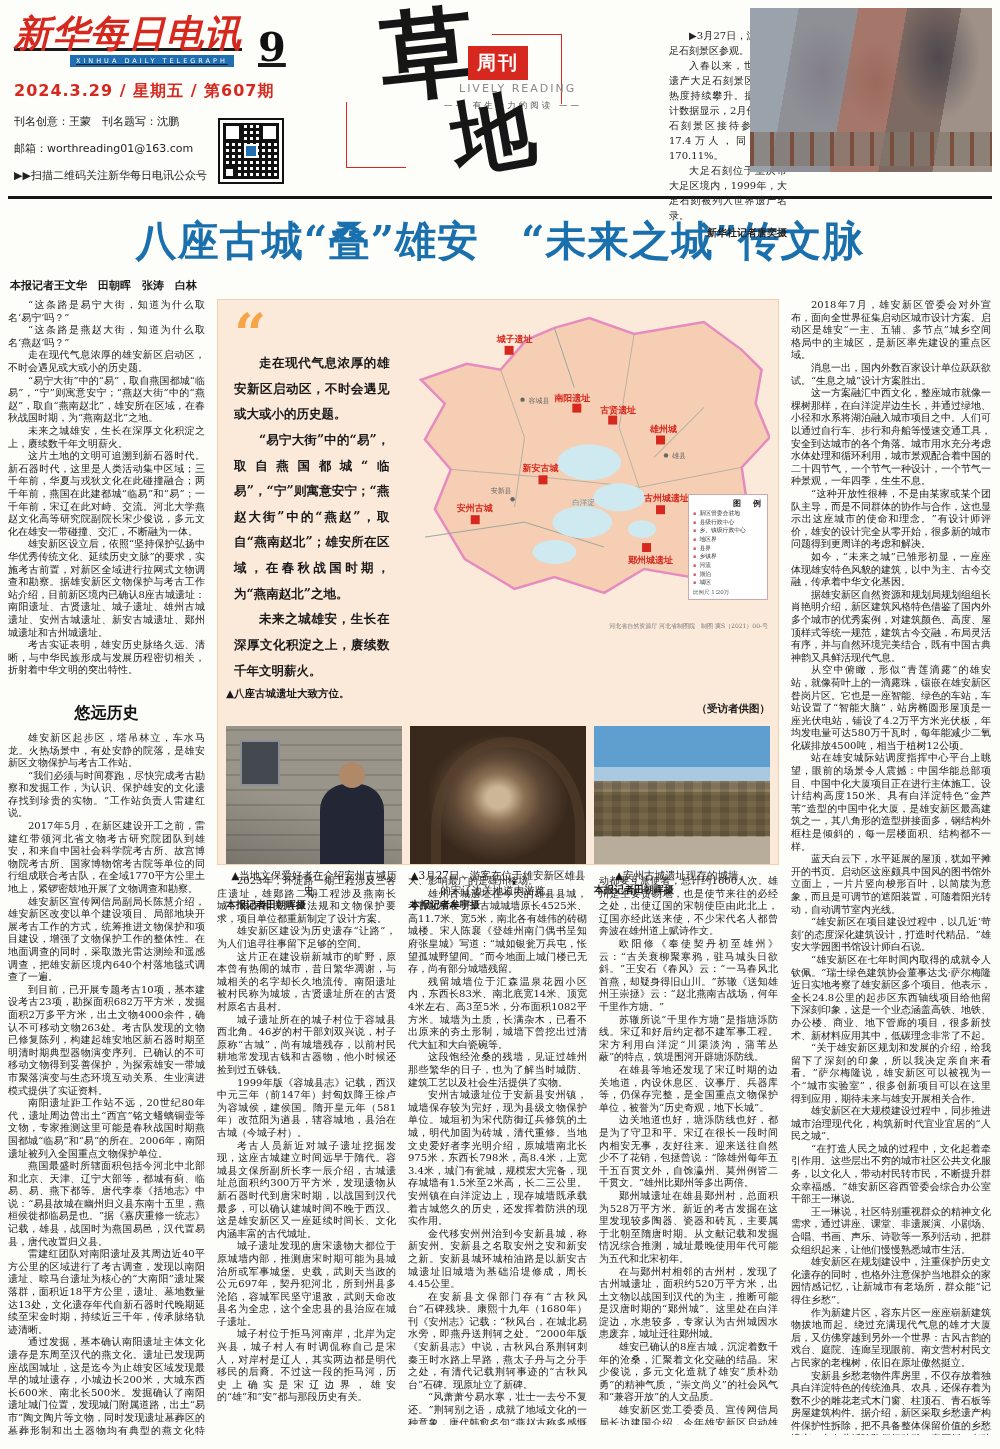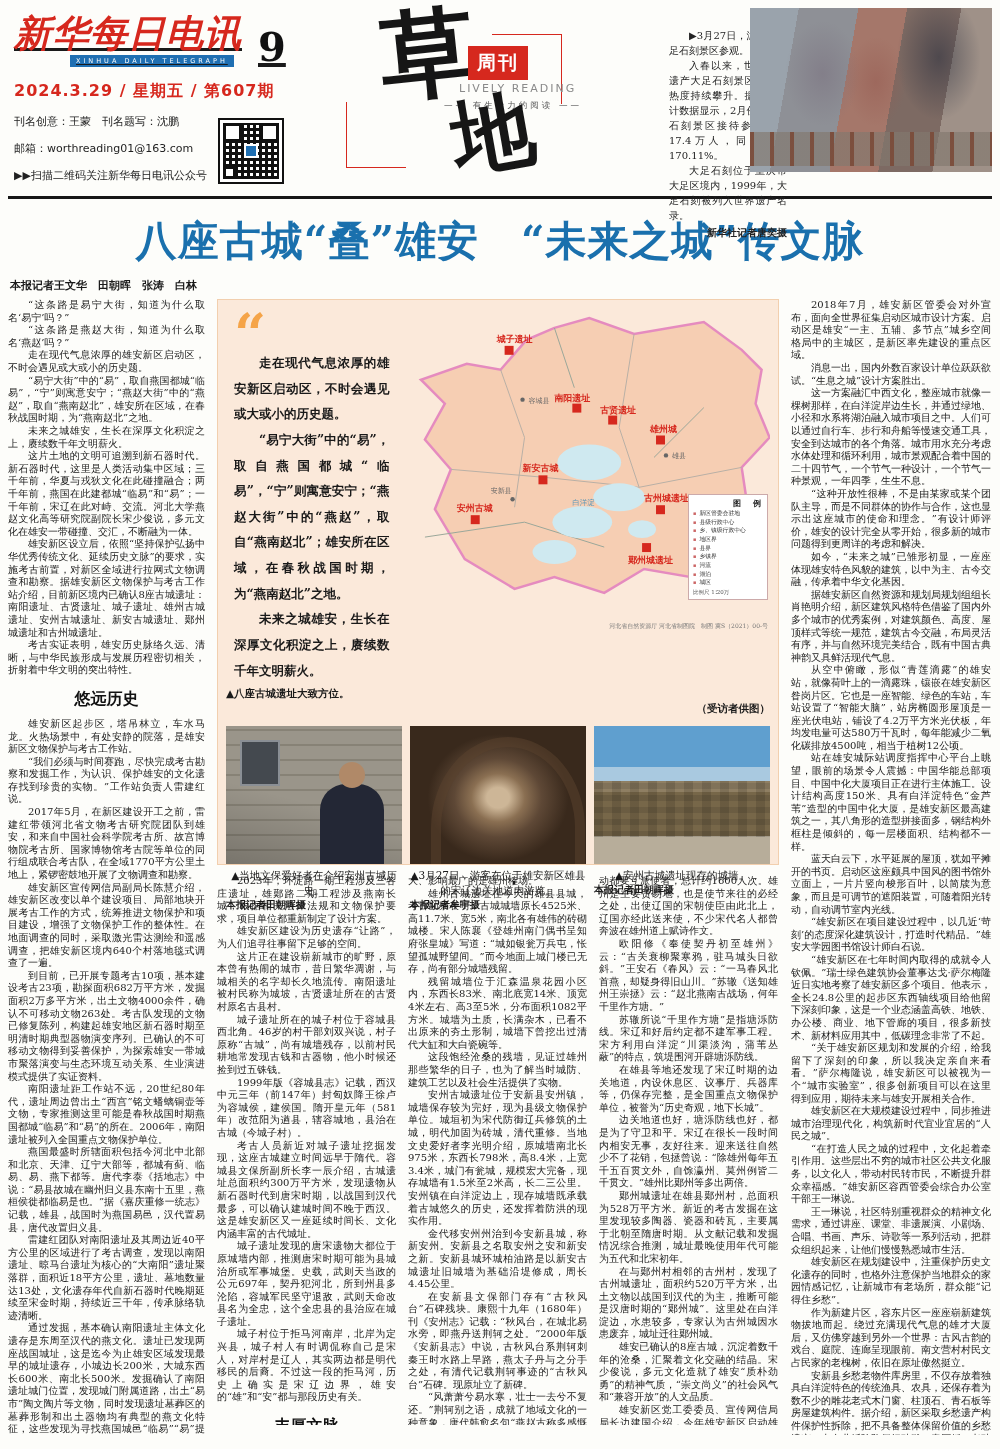--- a/index.html
+++ b/index.html
@@ -69,21 +69,21 @@
             font-family:"DejaVu Sans",sans-serif; }
   
   .content { display:flex; gap:12px; padding:0 8px; height:1136px; }
   .col { overflow:hidden; }
   .col-left { width:197px; height:100%; }
   .col-right { width:200px; height:100%; }
   .mid { width:562px; }
   .para { font-size:10px; line-height:1.26; text-align:justify; text-indent:2em; color:#191919; }
   .para.cont { text-indent:0; }
   .sec-head { font-family:"DejaVu Sans",sans-serif; font-size:16px; font-weight:bold;
-              text-align:center; margin:12px 0 8px 0; color:#111; }
+              text-align:center; margin:26px 0 8px 0; color:#111; }
   
   .panel { background:#fbe9da; border:1px solid #f2cfae; padding:8px; height:566px; }
   .panel-top { display:flex; gap:8px; }
   .quote { width:172px; padding:4px 8px 0 8px; color:#f0923f; }
   .quote-mark { font-size:56px; line-height:.8; font-weight:bold; color:#f5a448;
                 font-family:"DejaVu Serif",serif; height:38px; }
   .quote p { font-size:12.5px; line-height:2.05; text-align:justify; text-indent:2em;
              font-weight:bold; }
   .map-wrap { position:relative; width:366px; height:322px; }
   .map-svg { position:absolute; inset:0; }

